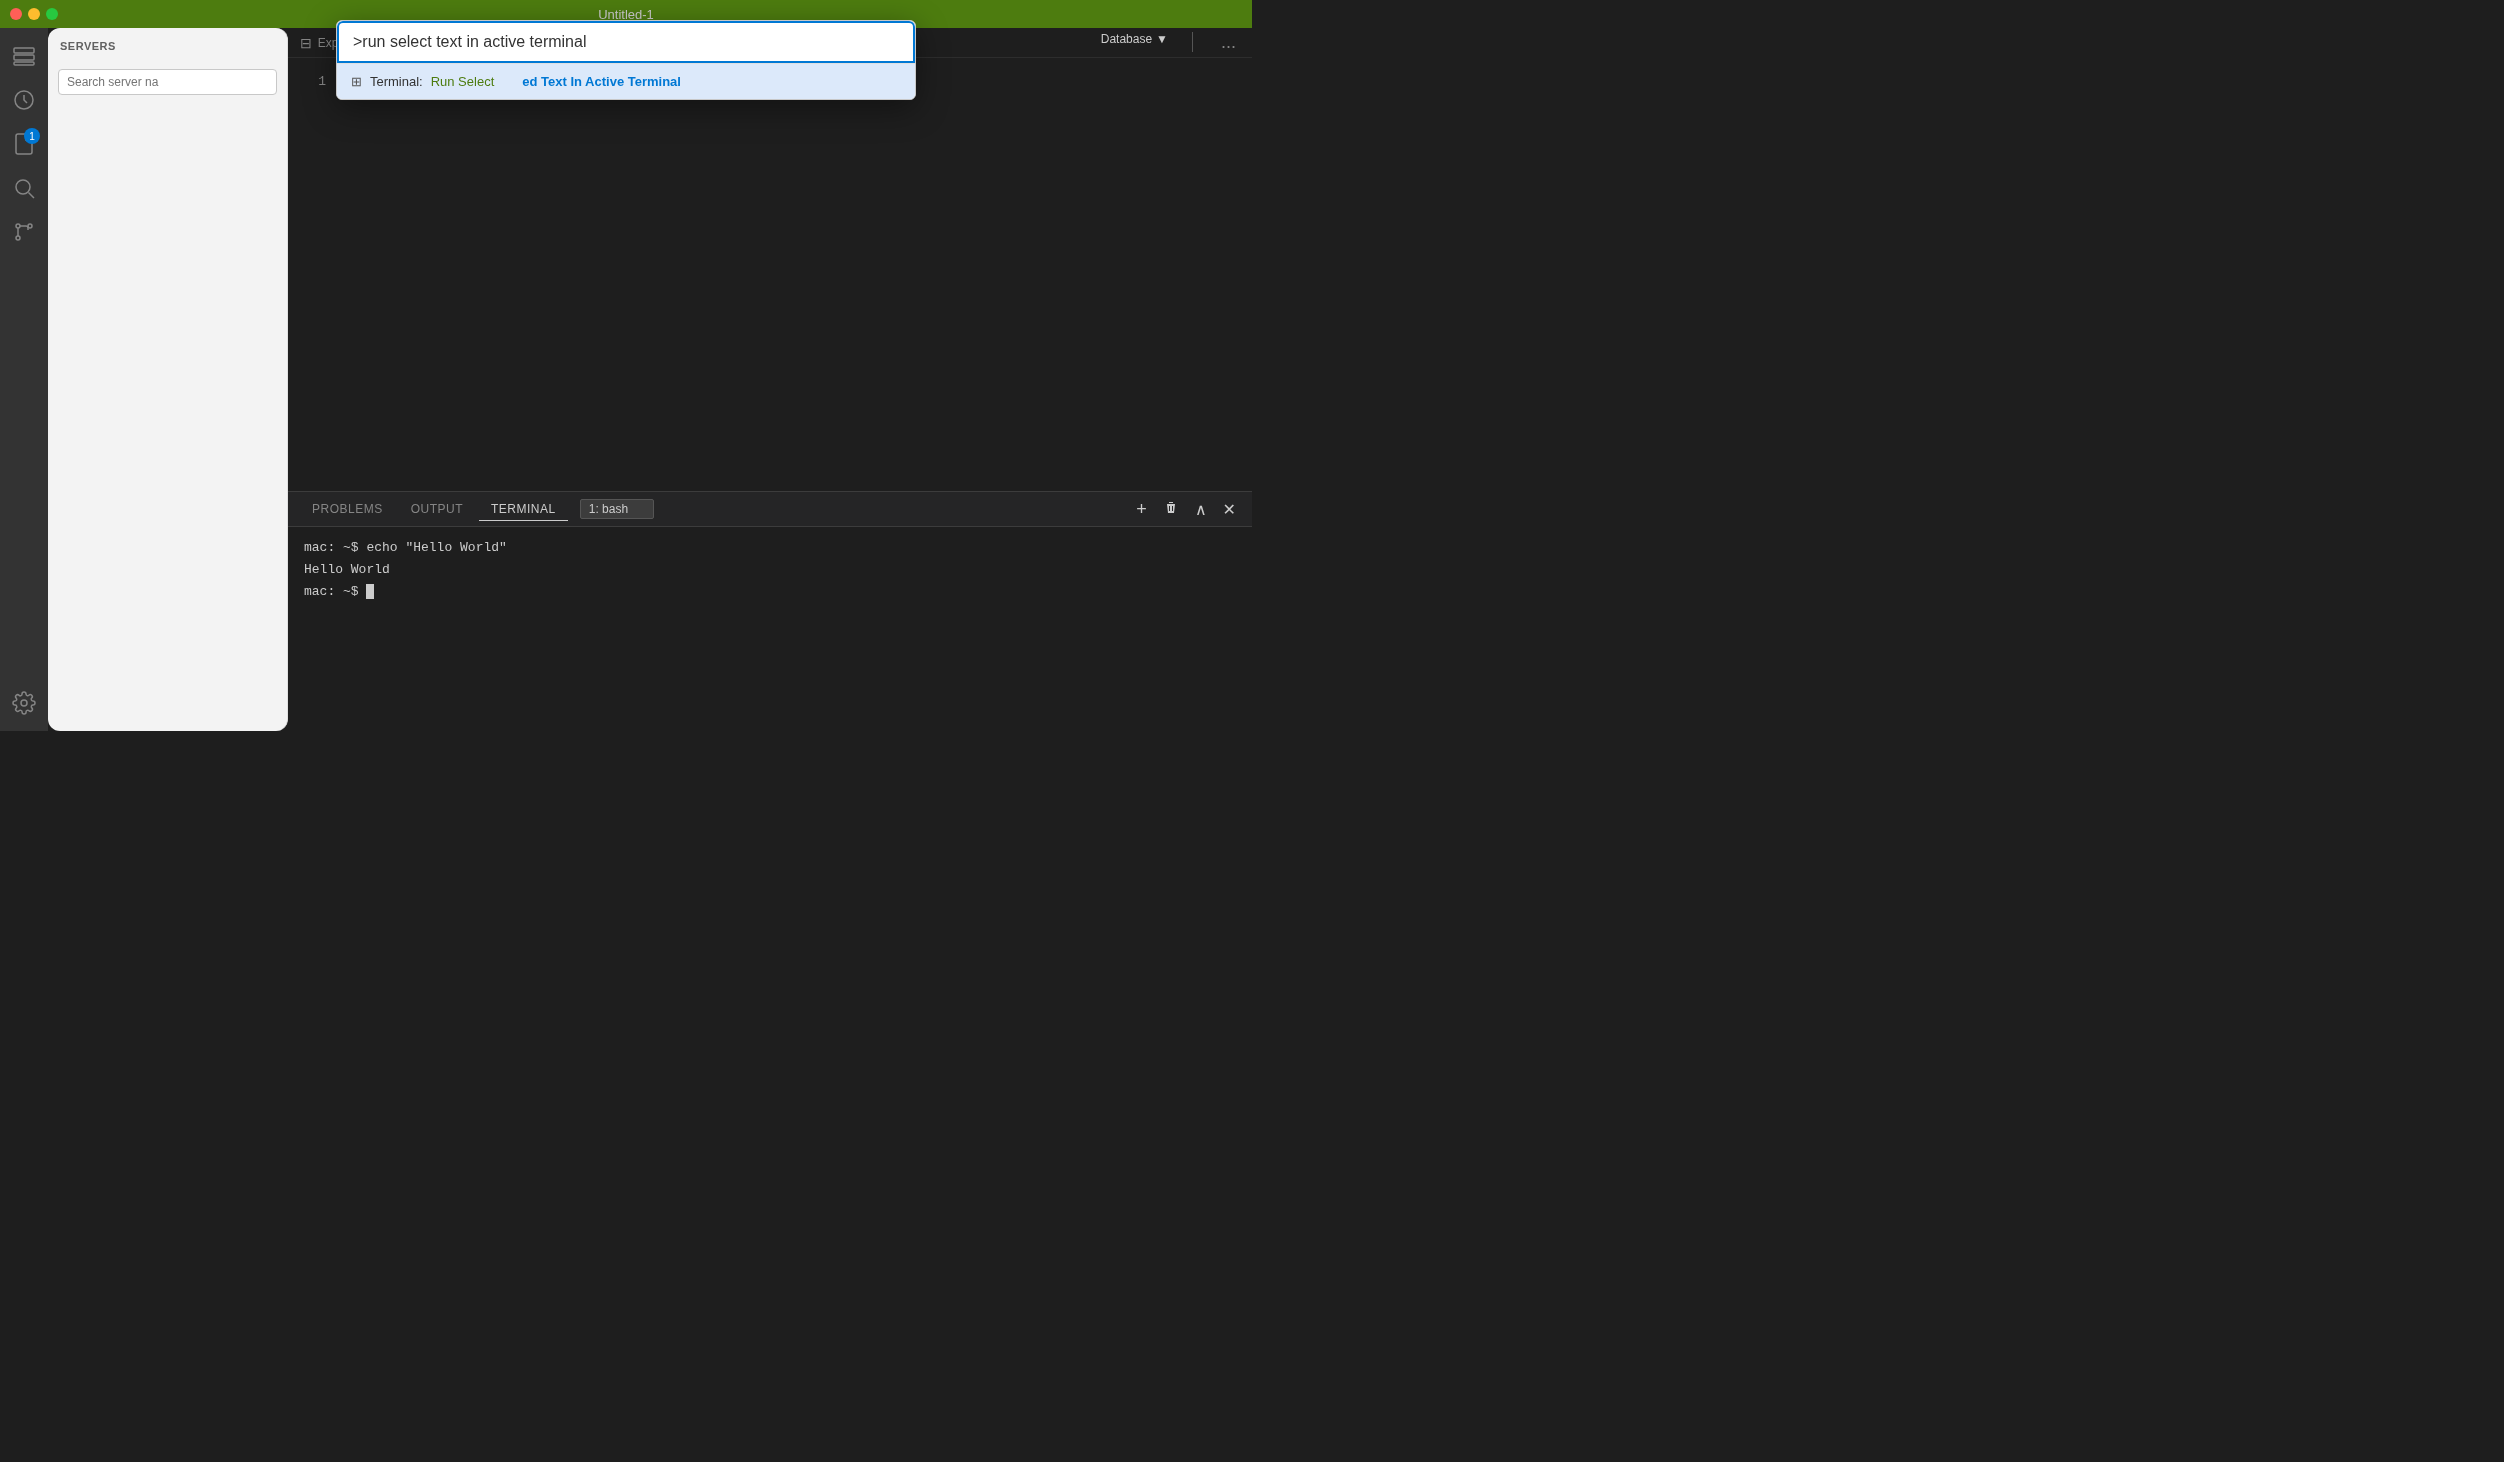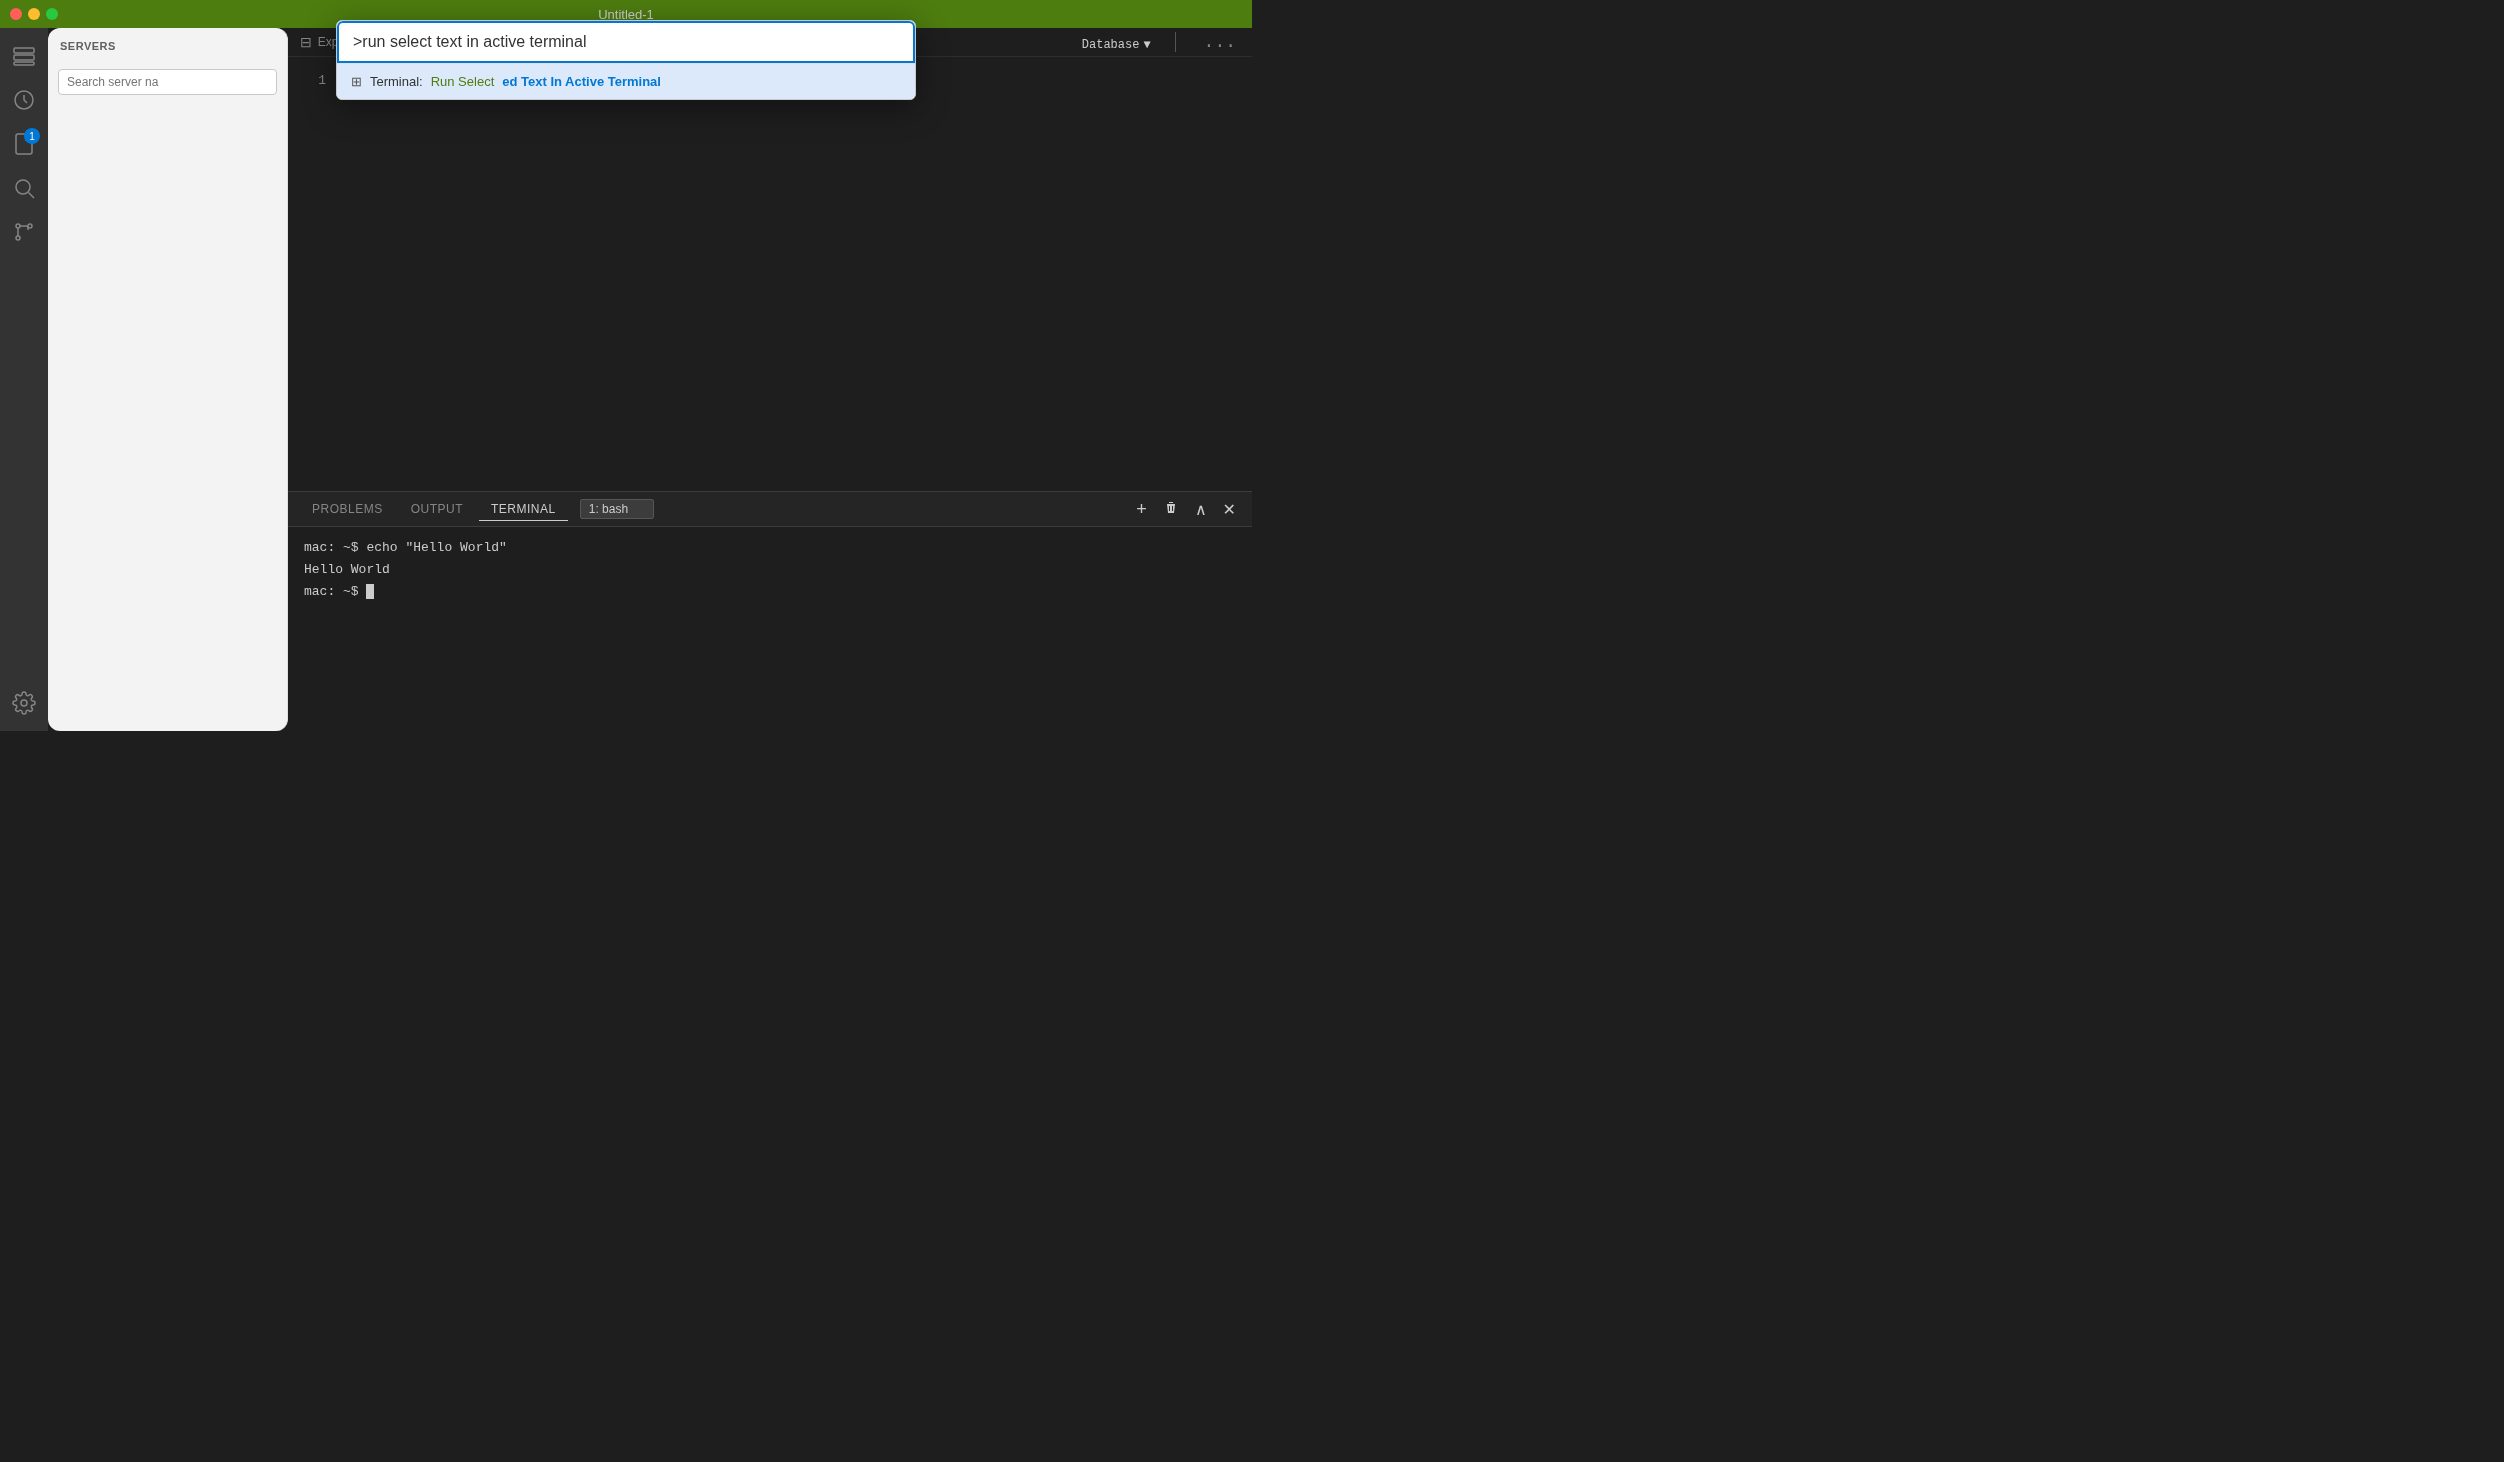--- a/index.html
+++ b/index.html
@@ -134,23 +134,22 @@
     .editor-area {
       flex: 1;
       background: #1e1e1e;
       display: flex;
       flex-direction: column;
       position: relative;
     }
     .editor-toolbar-right {
       margin-left: auto;
       display: flex;
-      align-items: flex-end;
+      align-items: flex-start;
       gap: 20px;
-      font-family: Liberation Mono, monospace;
     }
     .db-selector {
       display: flex;
       align-items: center;
       gap: 4px;
       color: #cccccc;
       font-size: 12px;
       cursor: pointer;
     }
 
@@ -321,20 +320,21 @@
     .result-prefix {
       color: #333;
     }
     .result-match {
       color: #4d7c0f;
       font-weight: 400;
     }
     .result-suffix {
       color: #0078d4;
       font-weight: 600;
+      margin-left: 20px;
     }
 
     
     .explain-label {
       display: flex;
       align-items: center;
       gap: 6px;
       color: #858585;
       font-size: 12px;
       padding: 4px 12px;

